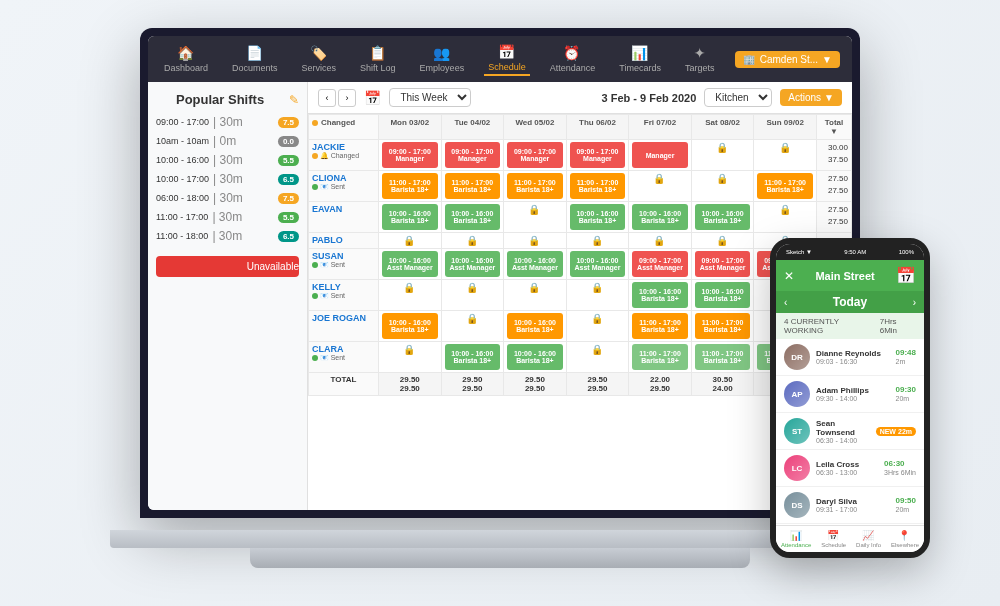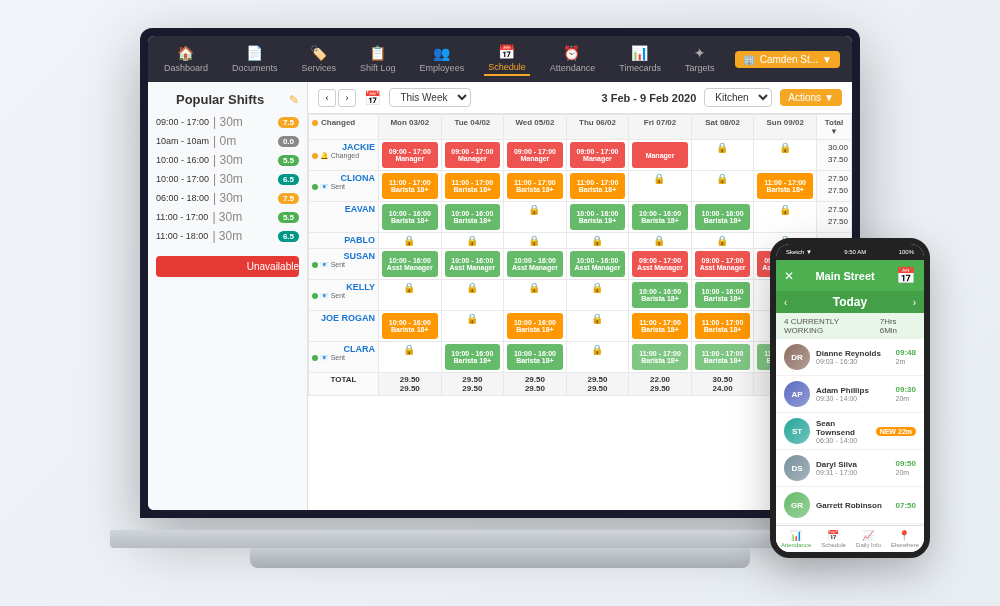--- a/index.html
+++ b/index.html
@@ -305,21 +305,20 @@
     }
 
     .col-total {
       width: 35px;
       background: #fafafa !important;
       text-align: right;
     }
 
     .row-name {
       padding: 3px 4px;
-      text-align: right;
     }
 
     .employee-name {
       font-weight: 700;
       font-size: 9px;
       color: #1976d2;
       display: block;
     }
 
     .row-status {
@@ -1166,20 +1165,30 @@
     <div class="phone-emp-time">06:30 - 14:00</div>
   </div>
             <div>
               <div class="phone-time-badge new-badge">
                 <span>NEW</span>
                 <span>22m</span>
               </div>
             </div>
           </div>
           <div class="phone-employee-row">
+            <div class="phone-avatar" style="background: linear-gradient(135deg, rgb(236, 64, 122), rgba(236, 64, 122, 0.667));">LC</div>
+            <div class="phone-emp-info">
+    <div class="phone-emp-name">Leila Cross</div>
+    <div class="phone-emp-time">06:30 - 13:00</div>
+  </div>
+            <div>
+              <div class="phone-time-badge">06:30<br><span style="font-size:7px;color:#888;font-weight:normal">3Hrs 6Min</span></div>
+            </div>
+          </div>
+          <div class="phone-employee-row">
             <div class="phone-avatar" style="background: linear-gradient(135deg, rgb(120, 144, 156), rgba(120, 144, 156, 0.667));">DS</div>
             <div class="phone-emp-info">
     <div class="phone-emp-name">Daryl Silva</div>
     <div class="phone-emp-time">09:31 - 17:00</div>
   </div>
             <div>
               <div class="phone-time-badge">09:50<br><span style="font-size:7px;color:#888;font-weight:normal">20m</span></div>
             </div>
           </div>
           <div class="phone-employee-row">

